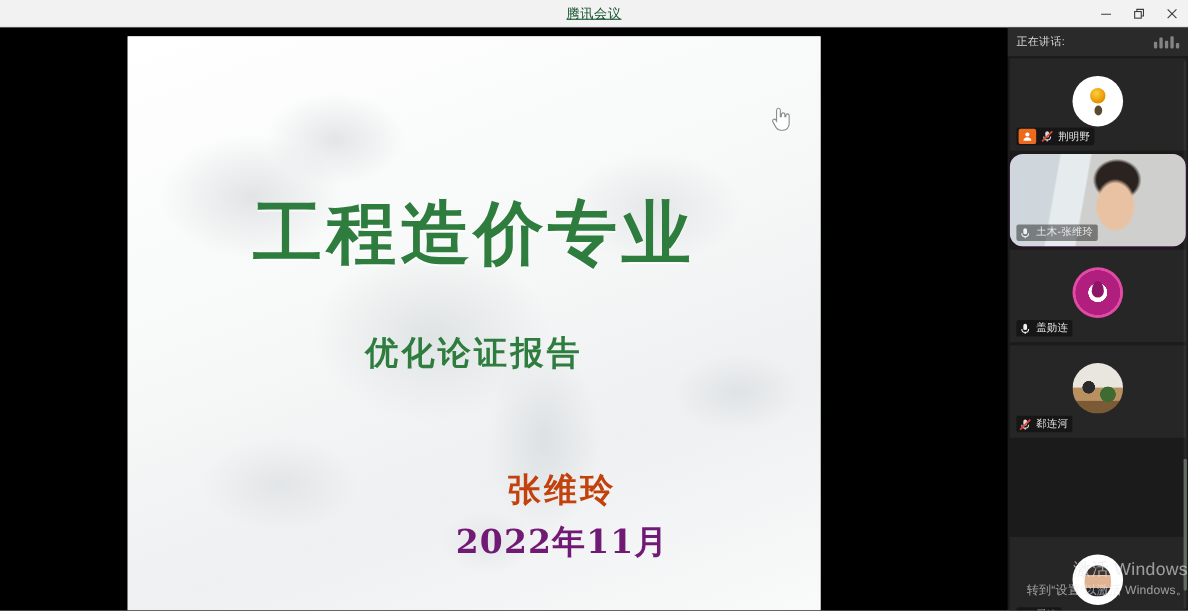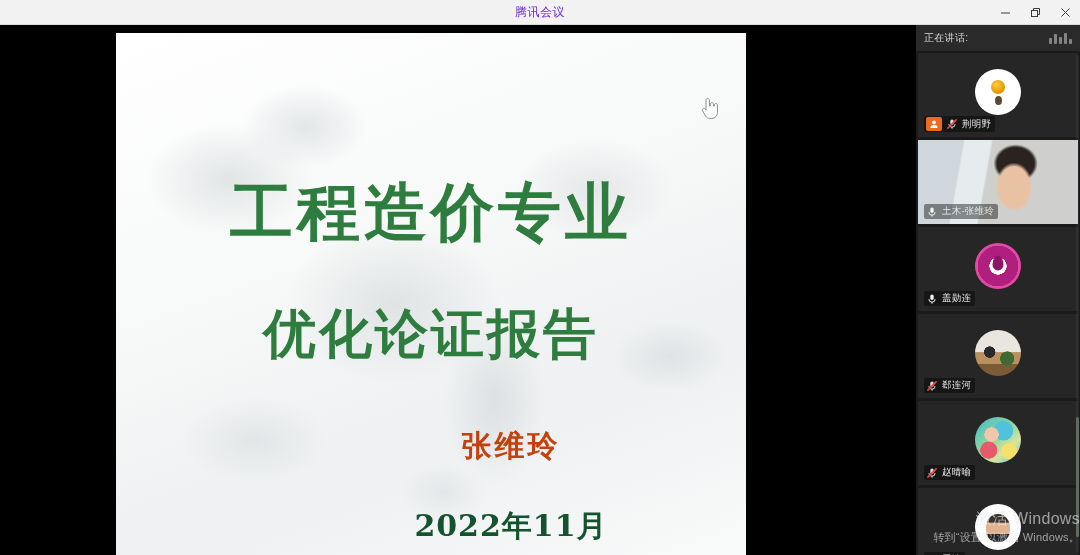--- a/index.html
+++ b/index.html
@@ -10,21 +10,21 @@
   }
   .app { position:relative; width:1080px; height:555px; background:#000; }
 
   
   .titlebar {
     position:absolute; left:0; top:0; width:1080px; height:25px;
     background:#f2f2f2; border-bottom:1px solid #dcdcdc;
     display:flex; align-items:center; justify-content:center;
   }
   .titlebar-title {
-    font-size:12px; color:#6d28d9; letter-spacing:.5px;
+    font-size:12px; color:#14532d; letter-spacing:.5px;text-decoration:underline;
   }
   .win-controls {
     position:absolute; right:0; top:0; height:25px; display:flex;
   }
   .win-btn {
     width:30px; height:25px; display:flex; align-items:center; justify-content:center;
     font-size:11px; color:#3c3c3c; line-height:1;
   }
   .win-btn svg { display:block; }
 
@@ -58,36 +58,36 @@
     text-align:center;
     font-family:"DejaVu Serif","Liberation Serif",serif;
     font-size:63px; font-weight:700; color:#2e7d3f;
     letter-spacing:4px; line-height:1;
     text-shadow:0 1px 1px rgba(255,255,255,.8);
   }
   .slide-subtitle {
     position:absolute; left:0; right:0; top:274px;
     text-align:center;
     font-family:Liberation Sans, sans-serif;
-    font-size:53px; font-weight:700; color:#2e7d3f;
+    font-size:30px; font-weight:700; color:#2e7d3f;
     letter-spacing:3px; line-height:1;
   }
   .slide-author {
     position:absolute; left:0; right:0; top:398px;
     text-align:center; padding-left:160px;
     font-family:"DejaVu Serif","Liberation Serif",serif;
     font-size:30px; font-weight:700; color:#c2410c;
     letter-spacing:3px; line-height:1;
   }
   .slide-date {
     position:absolute; left:0; right:0; top:446px;
     text-align:center; padding-left:160px;
     font-family:"DejaVu Serif","Liberation Serif",serif;
-    font-size:30px; font-weight:700; color:#14532d;
-    letter-spacing:1px; line-height:1;margin-top:32px;
+    font-size:30px; font-weight:700; color:#701a75;
+    letter-spacing:1px; line-height:1;
   }
 
   .cursor { position:absolute; left:582px; top:62px; width:22px; height:26px; }
 
   
   .sidebar {
     position:absolute; left:916px; top:25px; width:164px; height:530px;
     background:#1b1b1b; overflow:hidden;
   }
   .speaking-bar {
@@ -98,21 +98,21 @@
   }
   .speaking-label { font-size:10px; color:#d8d8d8; letter-spacing:.3px; }
   .wave-icon { display:flex; align-items:flex-end; gap:2px; height:12px; opacity:.55; }
   .wave-icon i { display:block; width:3px; background:#cfcfcf; border-radius:1px; }
 
   .tiles { position:absolute; left:0; top:26px; width:164px; height:504px;padding-left:29px; }
   .tile {
     position:absolute; left:2px; width:160px; height:84px;
     background:#262626; overflow:hidden;
   }
-  .tile.video { background:#a21caf; }
+  .tile.video { background:#a21caf;border-radius:12px; }
   .tile-media { position:absolute; inset:0; display:flex; align-items:center; justify-content:center; }
 
   .avatar-circle {
     width:46px; height:46px; border-radius:50%; position:relative; overflow:hidden;
     margin-top:-6px;
   }
   .av-flower { background:#ffffff; }
   .av-flower:after {
     content:""; position:absolute; left:16px; top:11px; width:14px; height:14px;
     border-radius:50%; background:radial-gradient(circle at 40% 35%, #ffcf3a, #e39100 70%);
@@ -313,50 +313,34 @@
               <rect x="4.3" y="1.4" width="3.4" height="5.6" rx="1.7" fill="#dcdcdc"></rect>
               <path d="M2.9 6.1a3.1 3.1 0 0 0 6.2 0" fill="none" stroke="#dcdcdc" stroke-width="1"></path>
               <line x1="6" y1="9" x2="6" y2="10.7" stroke="#dcdcdc" stroke-width="1"></line>
               <line x1="1.4" y1="10.6" x2="10.6" y2="1.4" stroke="#e8453c" stroke-width="1.6"></line>
             </svg>
           </span>
           <span class="tile-name">郄连河</span>
         </div>
       </div>
 
-      <div class="tile" style="top:350px">
+
+      <div class="tile" style="top:437px">
         <div class="tile-media">
-          <div class="avatar-circle av-anime"></div>
+          <div class="avatar-circle av-portrait"></div>
         </div>
         <div class="tile-label">
           <span class="mic">
             <svg width="12" height="12" viewBox="0 0 12 12" aria-hidden="true">
               <rect x="4.3" y="1.4" width="3.4" height="5.6" rx="1.7" fill="#dcdcdc"></rect>
               <path d="M2.9 6.1a3.1 3.1 0 0 0 6.2 0" fill="none" stroke="#dcdcdc" stroke-width="1"></path>
               <line x1="6" y1="9" x2="6" y2="10.7" stroke="#dcdcdc" stroke-width="1"></line>
               <line x1="1.4" y1="10.6" x2="10.6" y2="1.4" stroke="#e8453c" stroke-width="1.6"></line>
             </svg>
           </span>
-          <span class="tile-name">赵晴喻</span>
-        </div>
-      </div>
-
-      <div class="tile" style="top:437px">
-        <div class="tile-media">
-          <div class="avatar-circle av-portrait"></div>
-        </div>
-        <div class="tile-label">
-          <span class="mic">
-            <svg width="12" height="12" viewBox="0 0 12 12" aria-hidden="true">
-              <rect x="4.3" y="1.4" width="3.4" height="5.6" rx="1.7" fill="#dcdcdc"></rect>
-              <path d="M2.9 6.1a3.1 3.1 0 0 0 6.2 0" fill="none" stroke="#dcdcdc" stroke-width="1"></path>
-              <line x1="6" y1="9" x2="6" y2="10.7" stroke="#dcdcdc" stroke-width="1"></line>
-              <line x1="1.4" y1="10.6" x2="10.6" y2="1.4" stroke="#e8453c" stroke-width="1.6"></line>
-            </svg>
-          </span>
           <span class="tile-name">爱涛</span>
         </div>
       </div>
 
     </div>
 
     <div class="scroll-track"></div>
     <div class="scroll-thumb"></div>
   </div>
 

